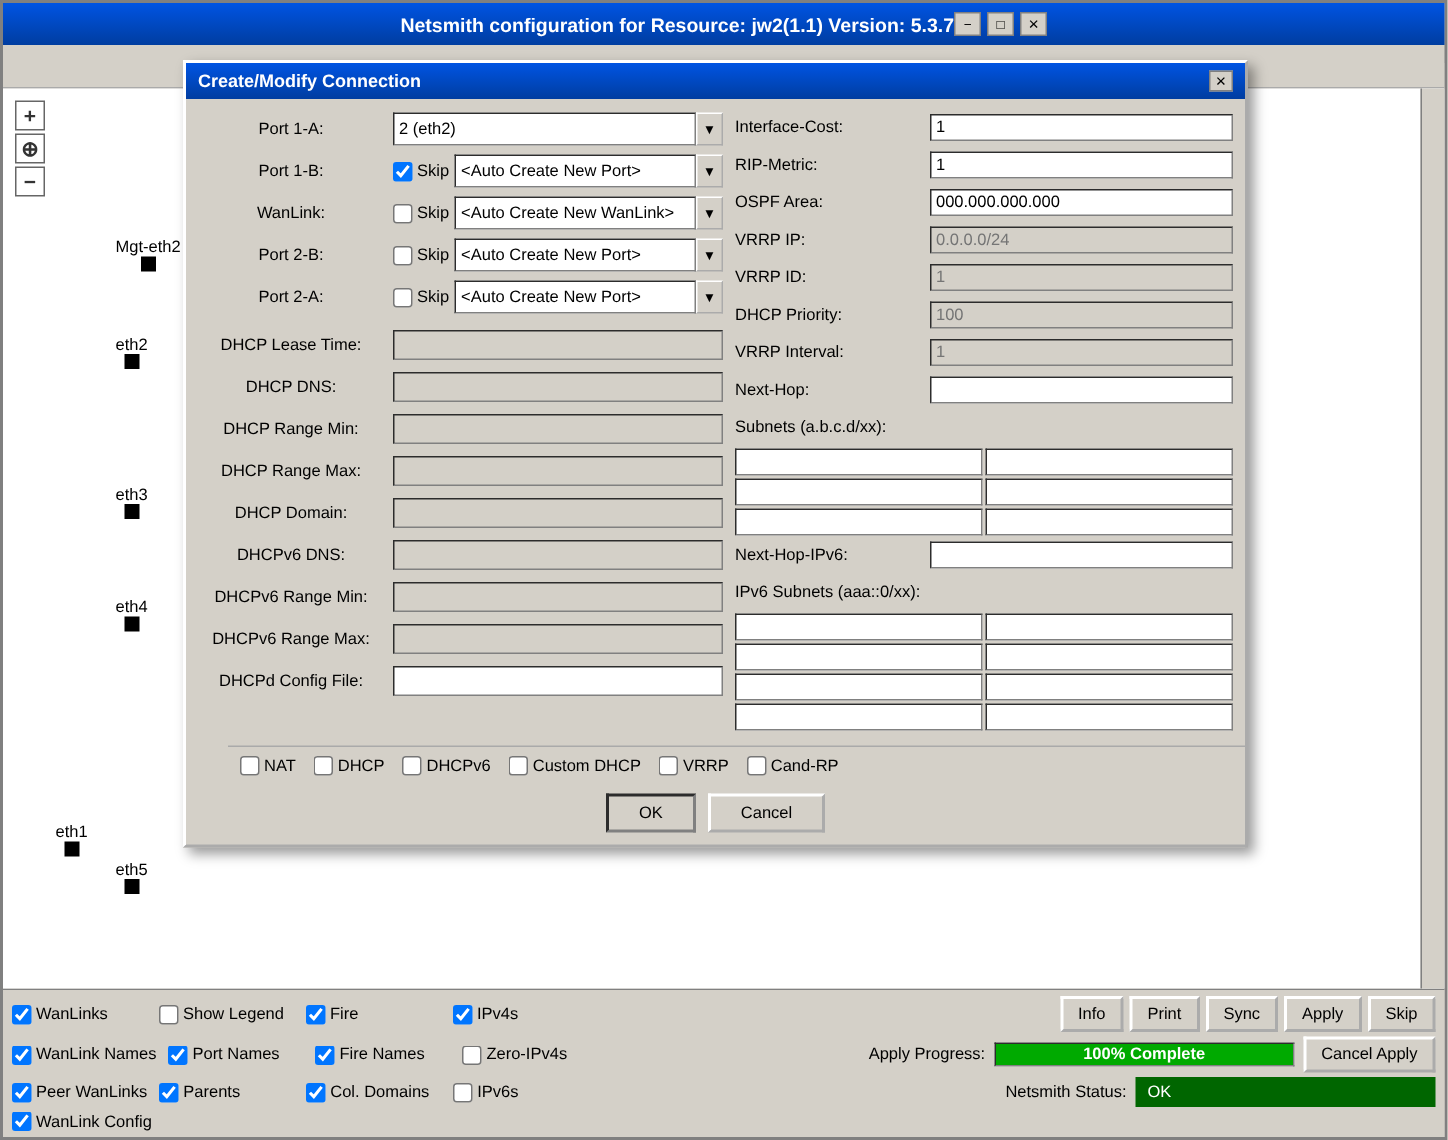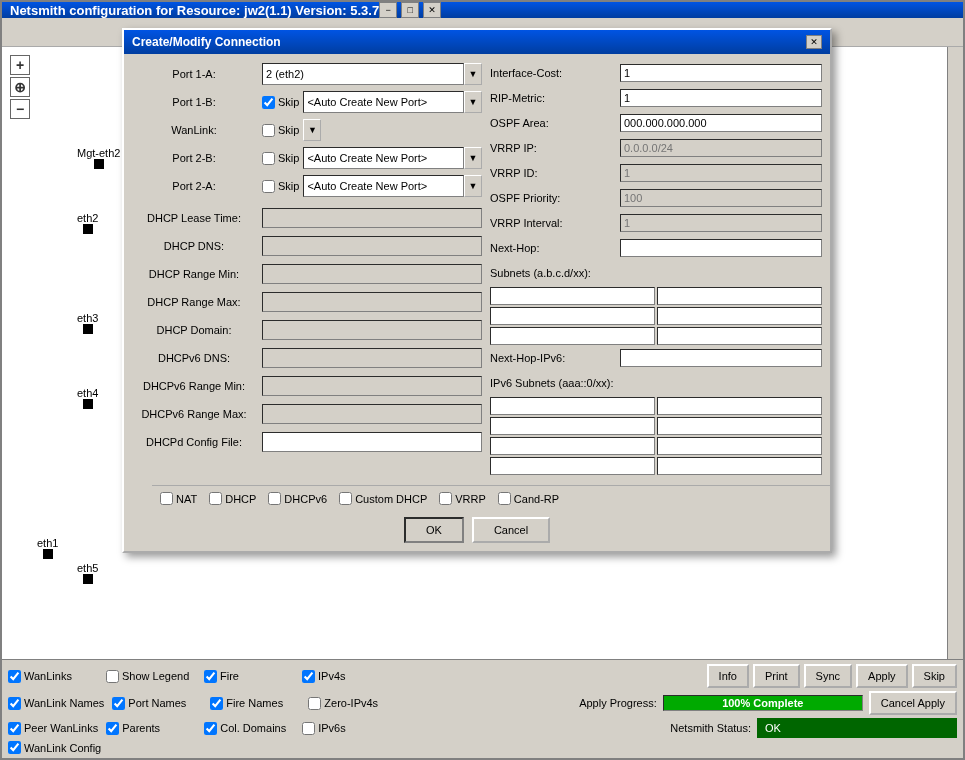--- a/index.html
+++ b/index.html
@@ -22,24 +22,24 @@
       display: flex;
       flex-direction: column;
     }
 
     .title-bar {
       background: linear-gradient(to bottom, #0054e3, #003da0);
       color: white;
       padding: 4px 8px;
       display: flex;
       align-items: center;
-      justify-content: flex-start;
+      justify-content: center;
       font-size: 13px;
       font-weight: bold;
-      height: 16px;
+      height: 28px;
     }
 
     .title-bar-buttons {
       display: flex;
       gap: 4px;
     }
 
     .title-btn {
       width: 18px;
       height: 16px;
@@ -501,20 +501,23 @@
             </div>
           </div>
 
           <div class="form-row">
             <span class="form-label">WanLink:</span>
             <div class="checkbox-skip">
               <input type="checkbox" style="">
               <span>Skip</span>
             </div>
             <div class="form-select-wrap" style="flex:1;margin-left:4px;">
+              <select class="form-select">
+                <option>&lt;Auto Create New WanLink&gt;</option>
+              </select>
               <button class="select-btn">▼</button>
             </div>
           </div>
 
           <div class="form-row">
             <span class="form-label">Port 2-B:</span>
             <div class="checkbox-skip">
               <input type="checkbox" style="">
               <span>Skip</span>
             </div>
@@ -610,21 +613,21 @@
             <span class="right-label">VRRP IP:</span>
             <input class="right-input disabled-input" type="text" placeholder="0.0.0.0/24" style="">
           </div>
 
           <div class="right-form-row">
             <span class="right-label">VRRP ID:</span>
             <input class="right-input disabled-input" type="text" placeholder="1" style="">
           </div>
 
           <div class="right-form-row">
-            <span class="right-label">OSPF Priority:</span>
+            <span class="right-label">DHCP Priority:</span>
             <input class="right-input disabled-input" type="text" placeholder="100" style="">
           </div>
 
           <div class="right-form-row">
             <span class="right-label">VRRP Interval:</span>
             <input class="right-input disabled-input" type="text" placeholder="1" style="">
           </div>
 
           <div class="right-form-row">
             <span class="right-label">Next-Hop:</span>

